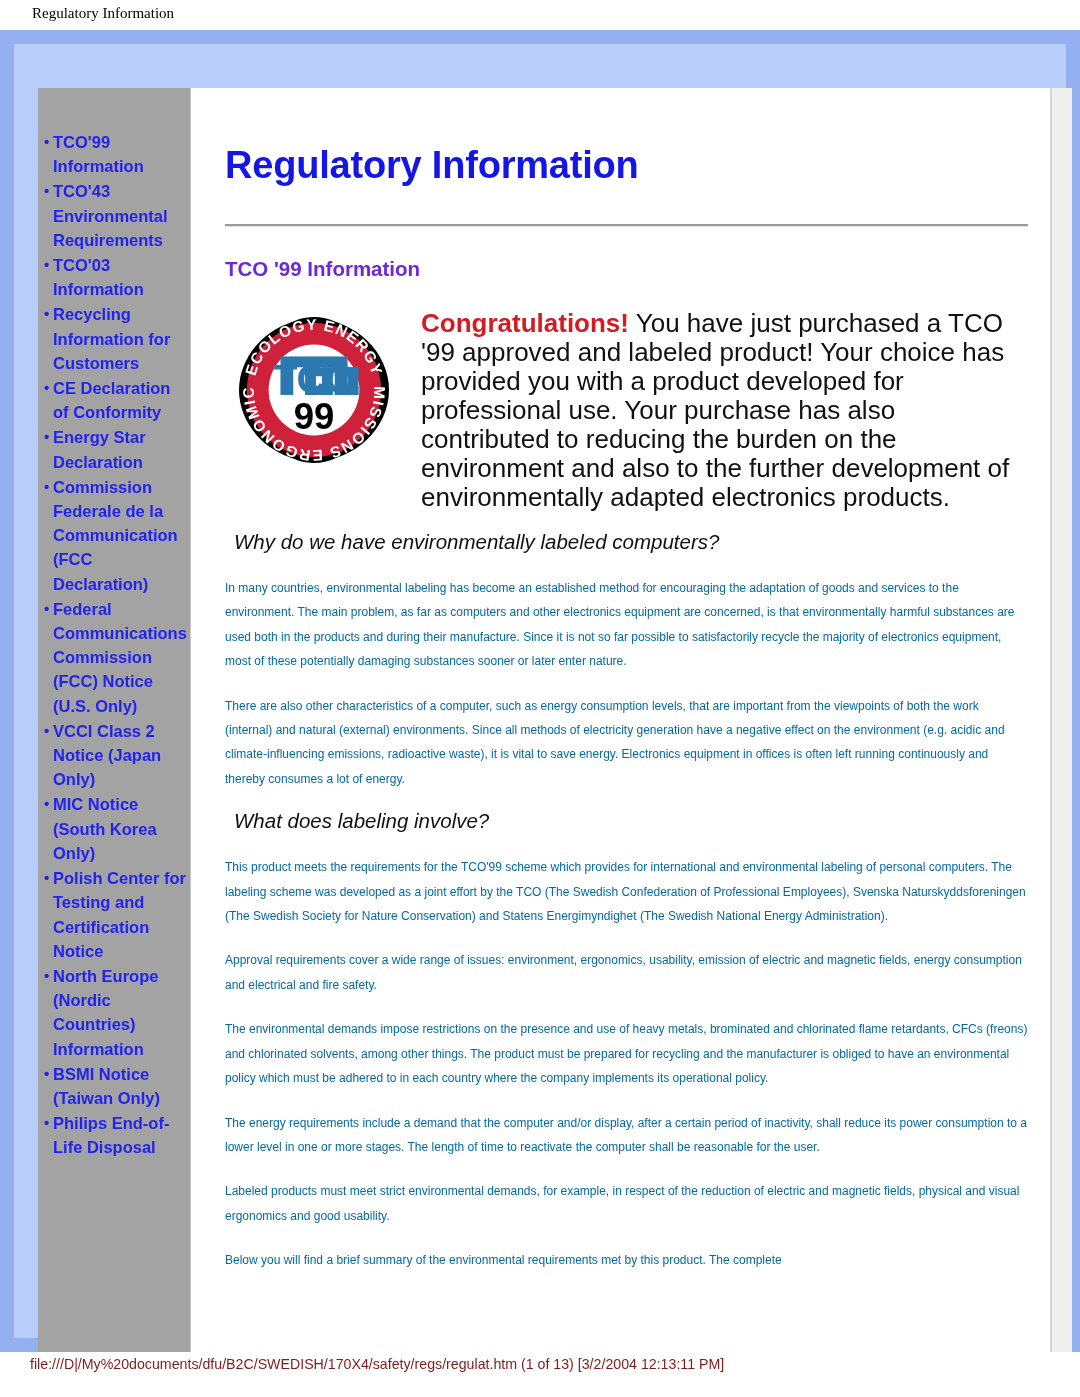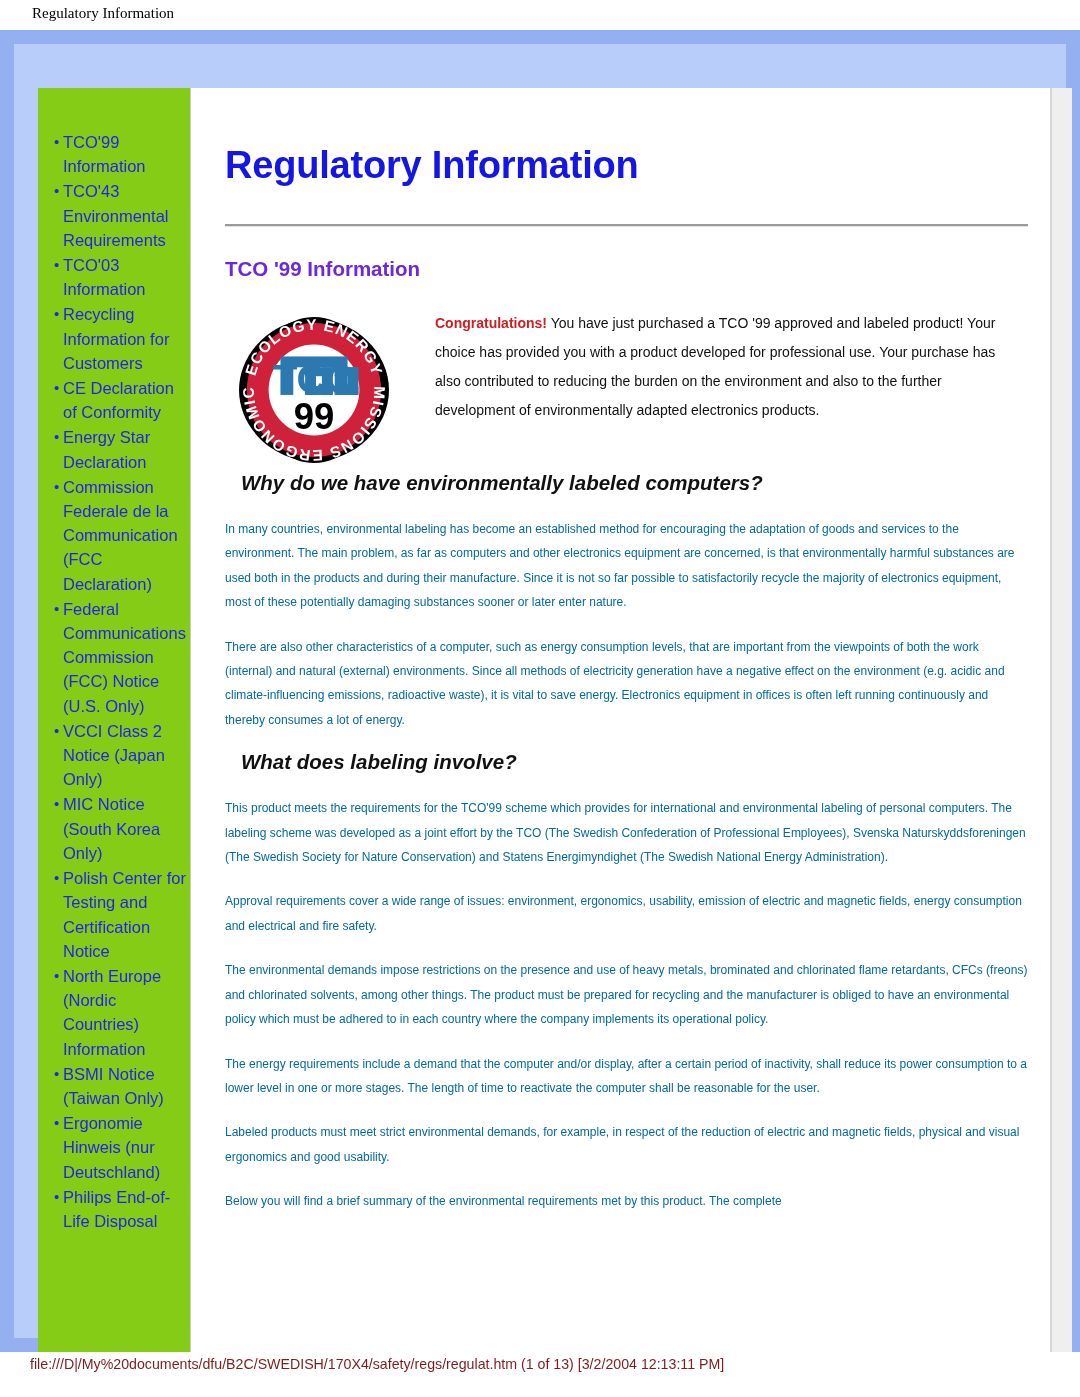--- a/index.html
+++ b/index.html
@@ -62,23 +62,24 @@
   .doc {
     position: absolute;
     left: 0; top: 0;
     width: 1012px; height: 1264px;
     display: flex;
     align-items: stretch;
   }
   .sidebar {
     width: 153px;
     flex: 0 0 153px;
-    background: #84cc16;
+    background: #a3a3a3;
     border-right: 1px solid #c9c9c9;
-    padding: 42px 4px 20px 16px;
+    padding: 42px 4px 20px 6px;
+    font-weight: bold;
   }
   .nav-list {
     list-style: none;
     margin: 0; padding: 0;
   }
   .nav-item {
     position: relative;
     display: block;
     color: #2323ee;
     font-size: 16.5px;
@@ -132,38 +133,38 @@
     display: block;
   }
   .tco-logo {
     float: left;
     width: 158px;
     height: 150px;
     margin: 6px 10px 4px 10px;
     position: relative;
   }
   .intro-text {
-    font-size: 14px;
+    font-size: 26px;
     line-height: 29px;
     color: #111;
-    margin: 16px;
+    margin: 2px;
     padding-left: 194px;
     text-align: left;
   }
   .intro-text .congrats {
     color: #d31b23;
     font-weight: bold;
   }
 
   h3.sub-head {
     clear: both;
-    margin: 16px 0 0 16px;
+    margin: 16px 0 0 9px;
     font-size: 20.5px;
     font-style: italic;
-    font-weight: bold;
+    font-weight: normal;
     color: #111;
     line-height: 28px;
   }
   p.body {
     margin: 20px 0 0 0;
     font-size: 12px;
     line-height: 24.4px;
     color: #0369a1;
     text-align: left;
   }
@@ -229,23 +230,20 @@
                   <a class="nav-item">MIC Notice (South Korea Only)</a>
                 </li>
               <li>
                   <a class="nav-item">Polish Center for Testing and Certification Notice</a>
                 </li>
               <li>
                   <a class="nav-item">North Europe (Nordic Countries) Information</a>
                 </li>
               <li>
                   <a class="nav-item">BSMI Notice (Taiwan Only)</a>
-                </li>
-              <li>
-                  <a class="nav-item">Ergonomie Hinweis (nur Deutschland)</a>
                 </li>
               <li>
                   <a class="nav-item">Philips End-of-Life Disposal</a>
                 </li>
             </ul>
           </nav>
 
           <main class="content">
 
             <h1 class="page-title">Regulatory Information</h1>

